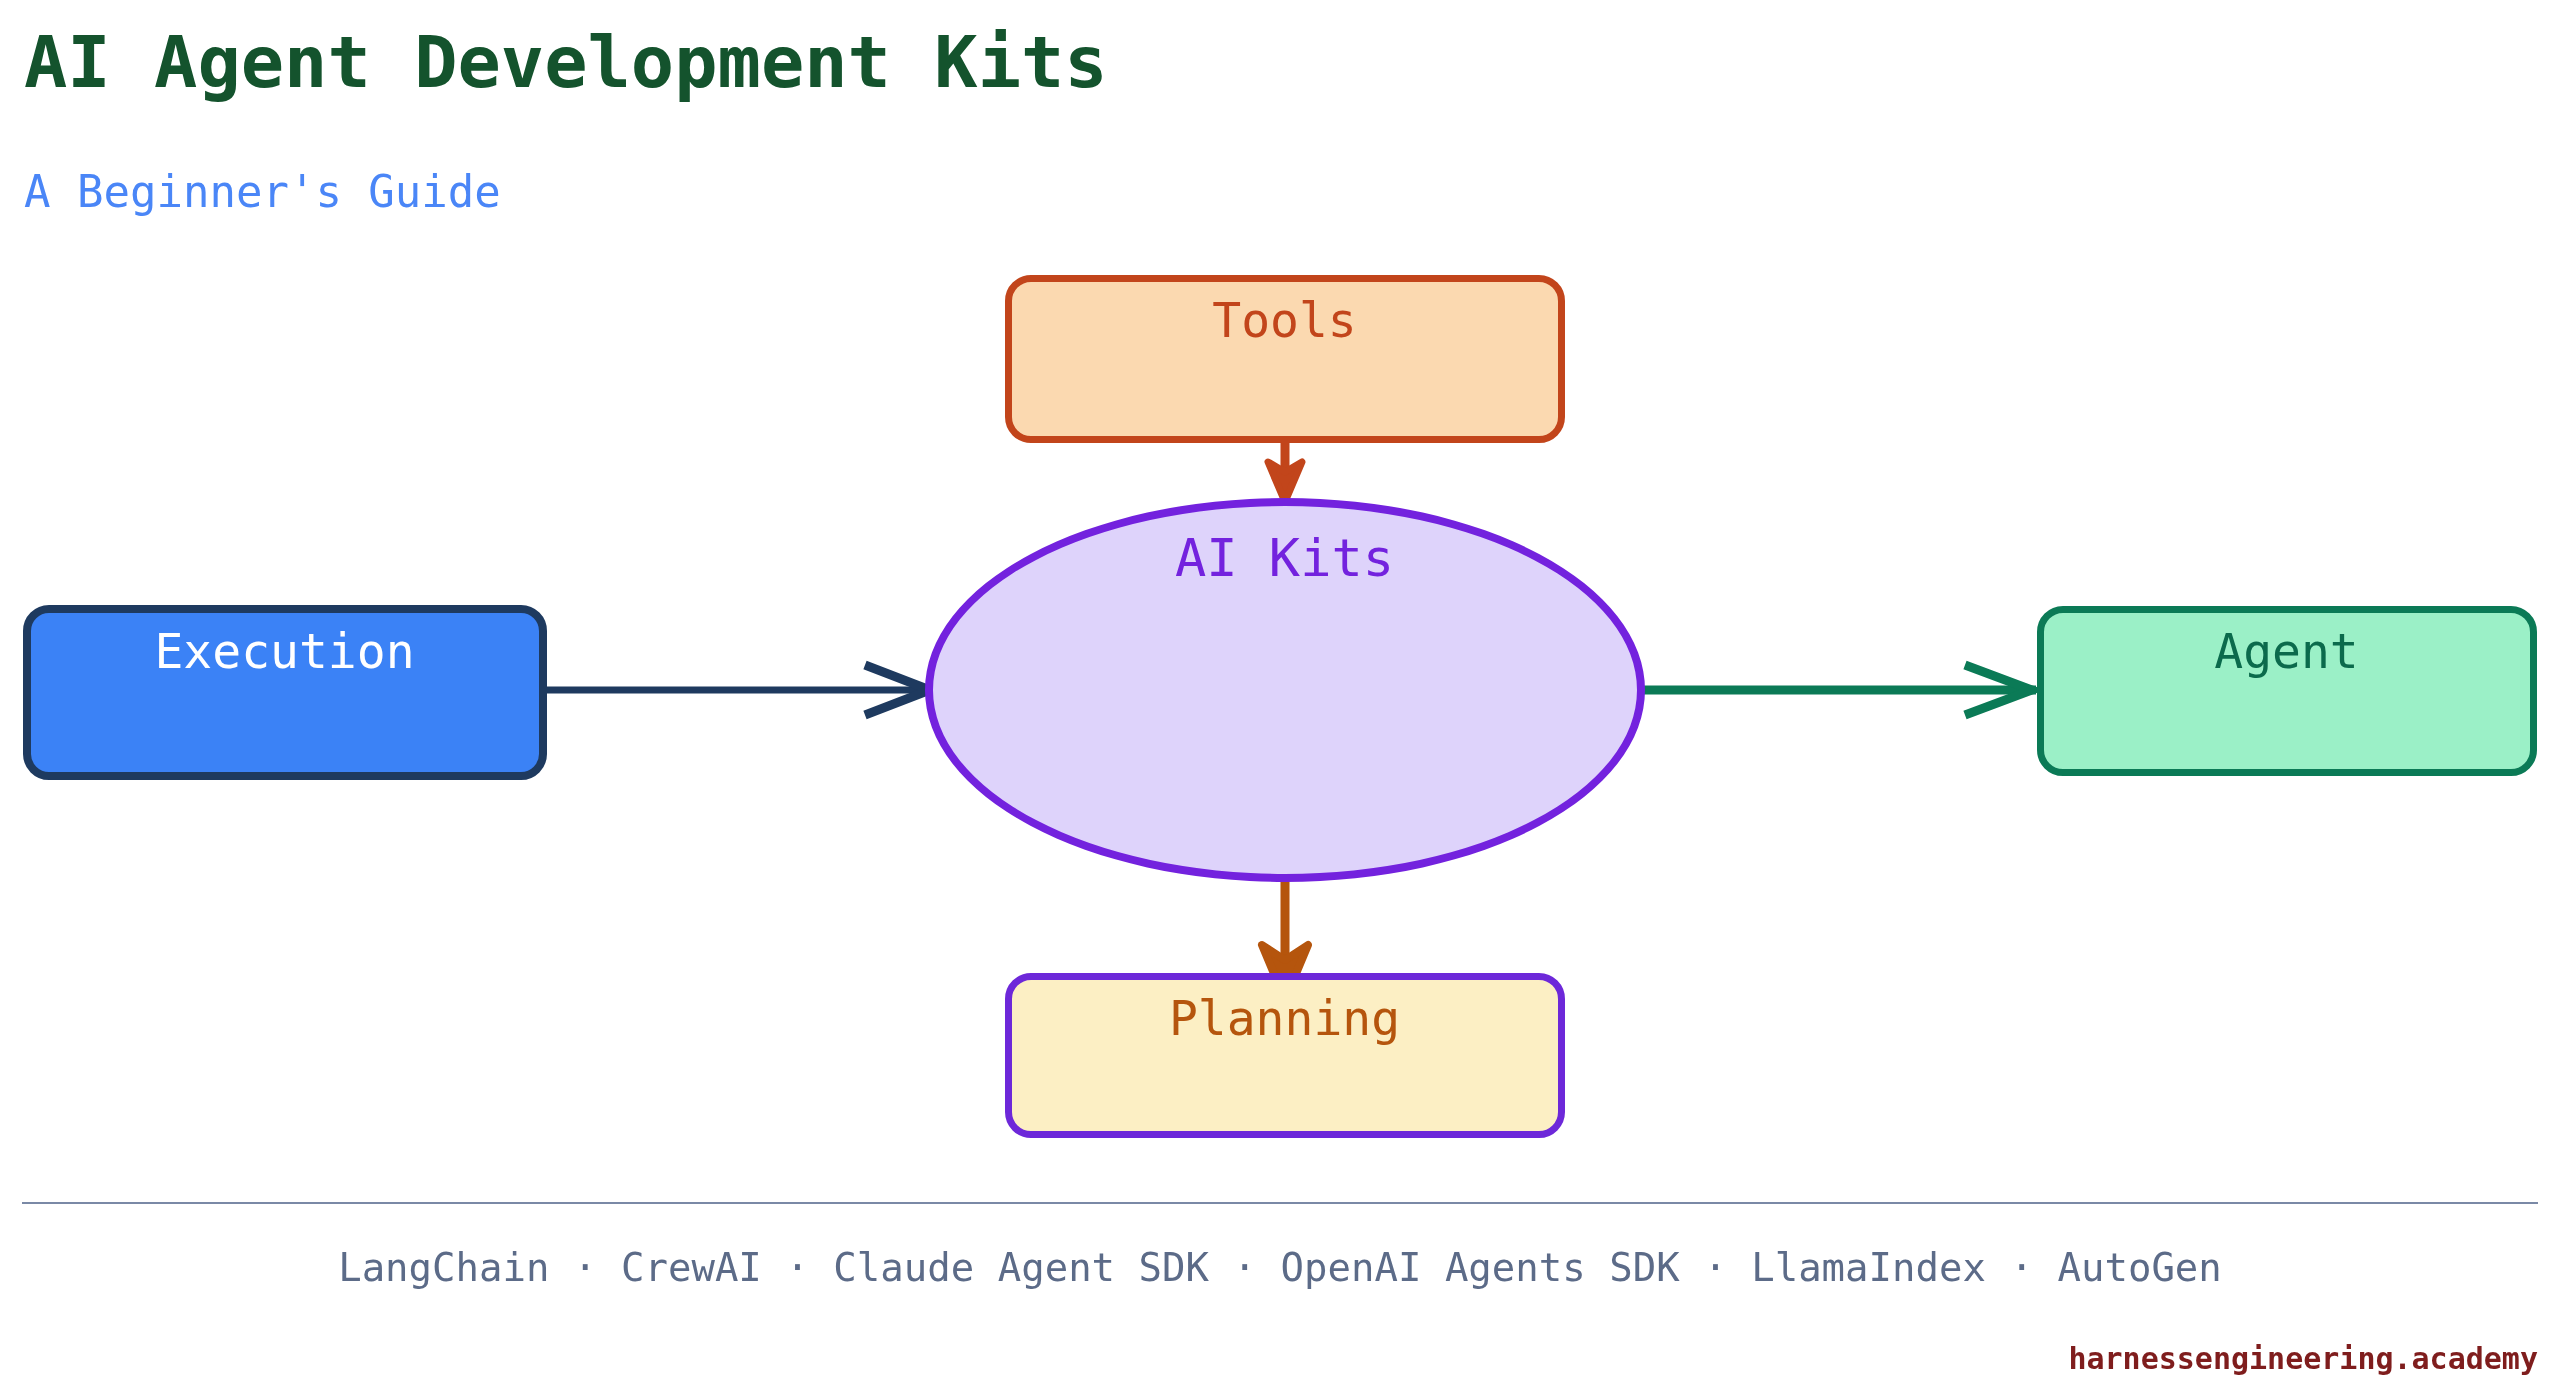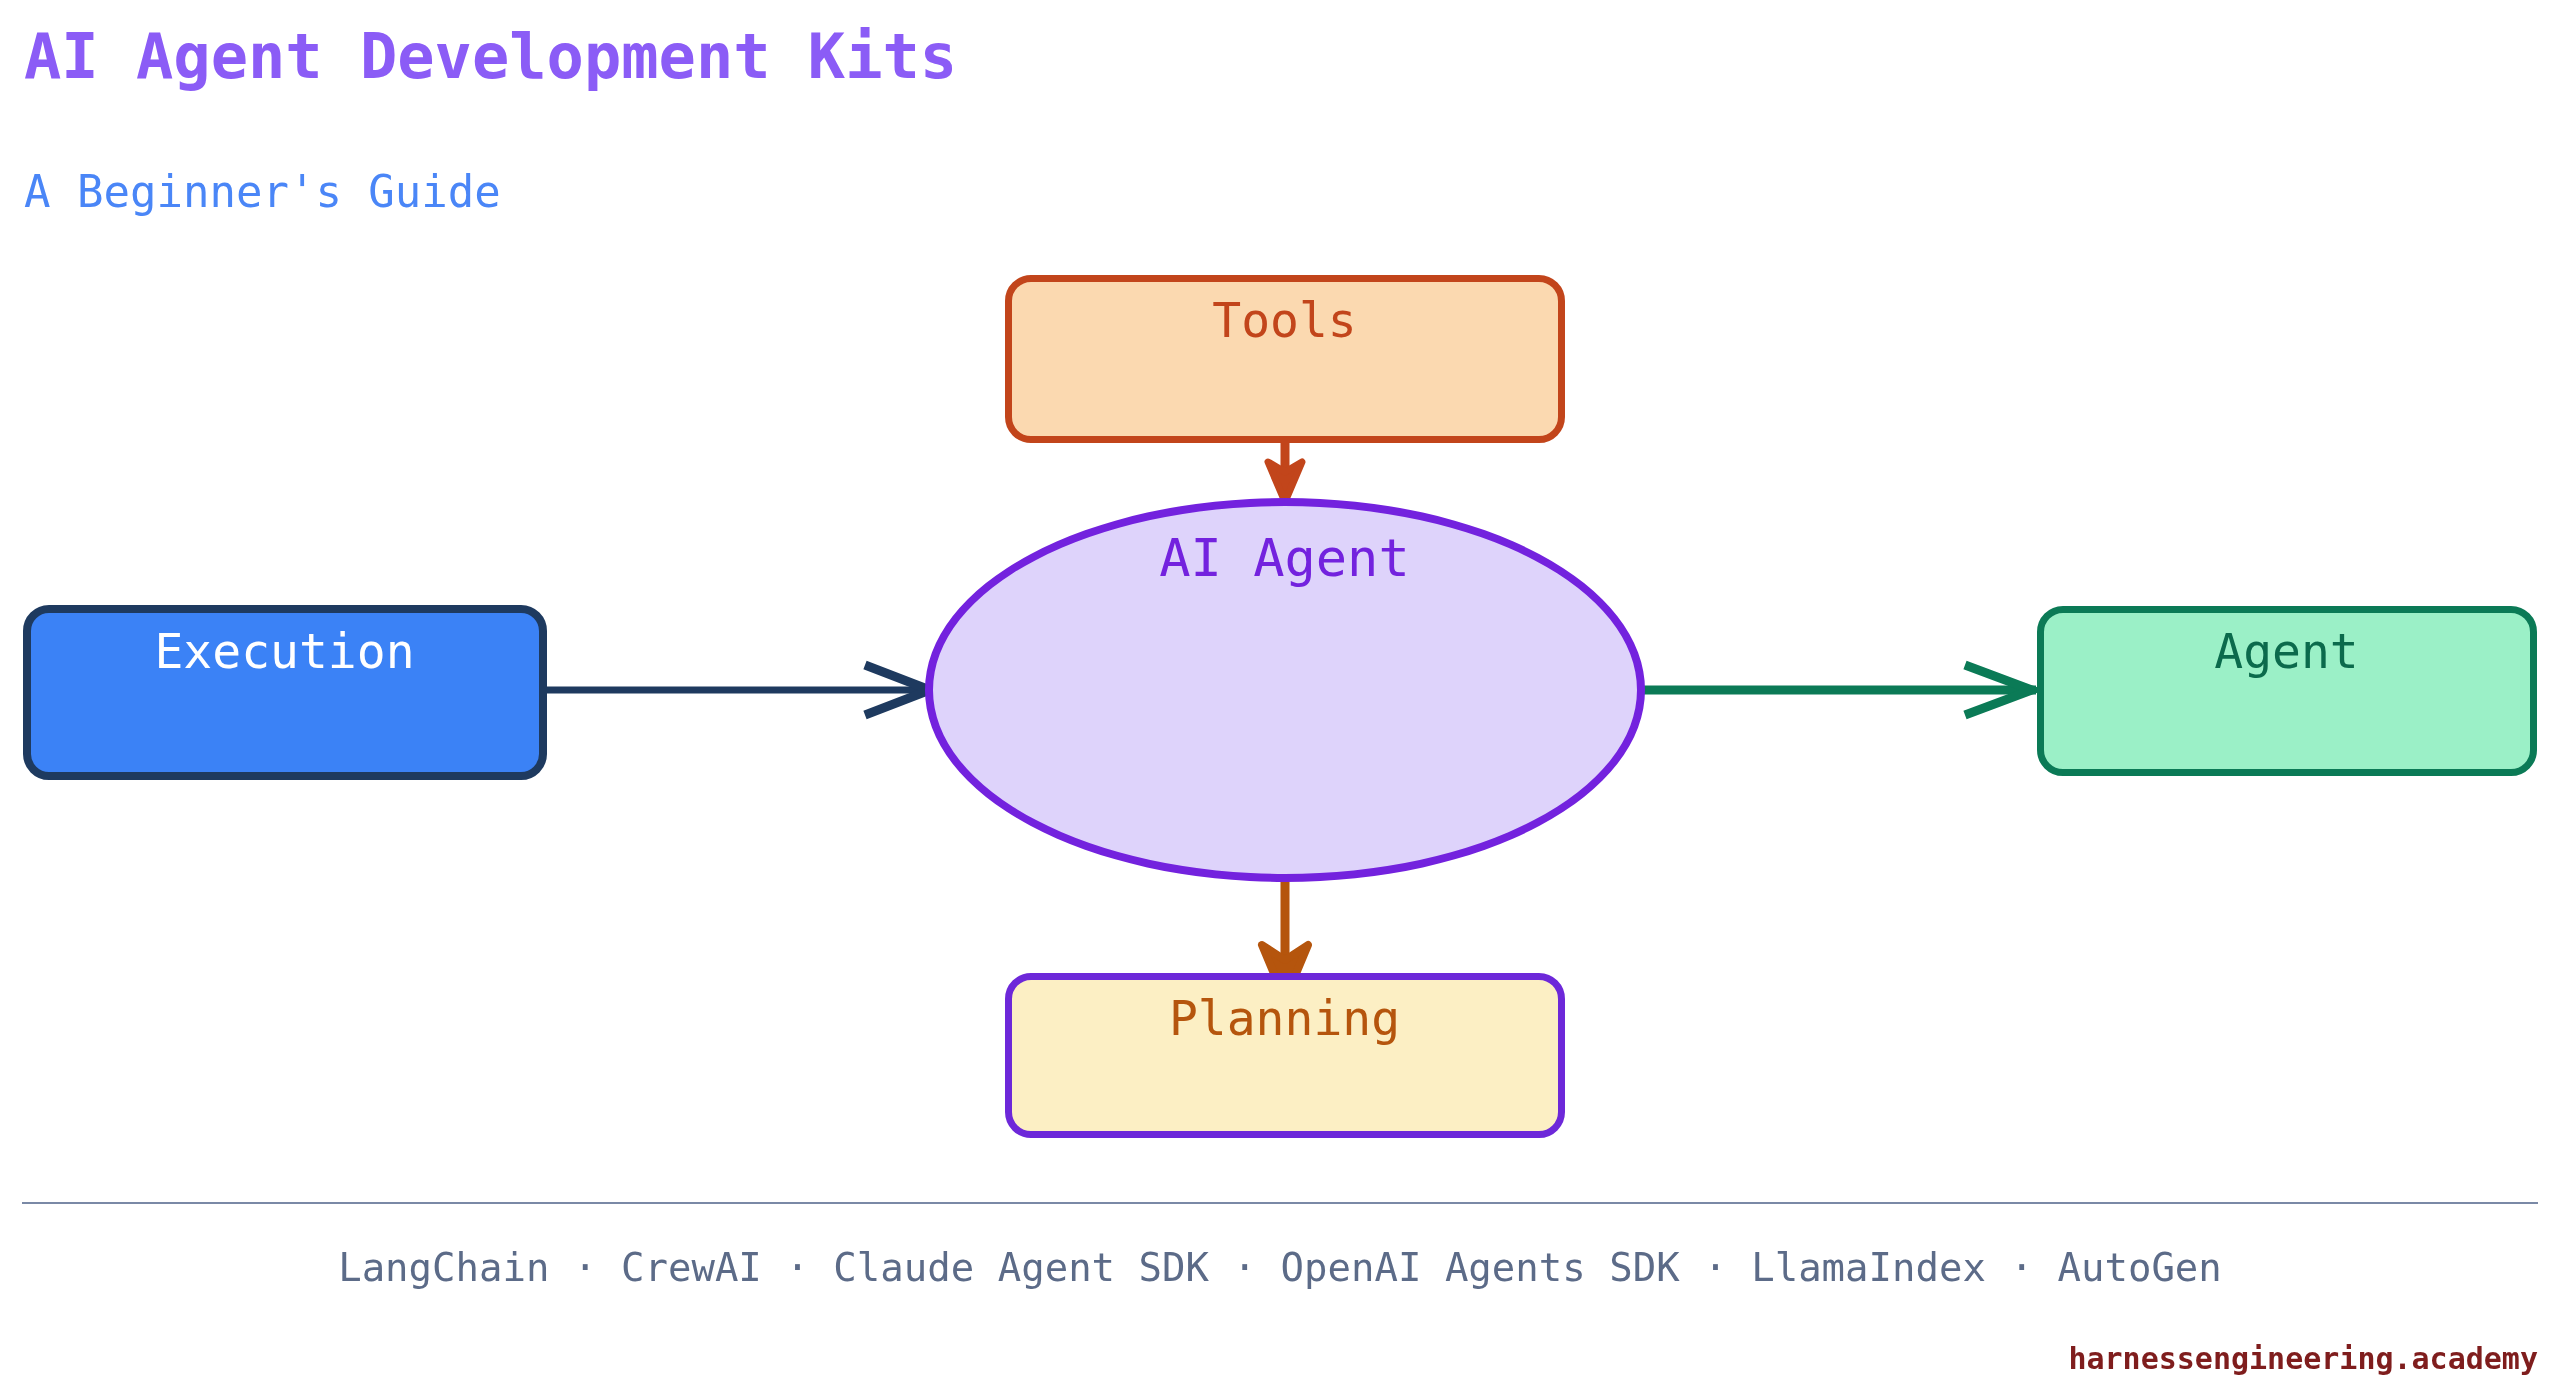--- a/index.html
+++ b/index.html
@@ -13,24 +13,24 @@
     position: relative;
     overflow: hidden;
     font-family: "DejaVu Sans Mono", "Liberation Mono", monospace;
   }
 
   
   #page-title {
     position: absolute;
     left: 24px;
     top: 26px;
-    font-size: 62px;
+    font-size: 72px;
     font-weight: 700;
     letter-spacing: 0px;
-    color: #8b5cf6;
+    color: #14532d;
     white-space: nowrap;
     line-height: 1.0;
   }
   #page-subtitle {
     position: absolute;
     left: 24px;
     top: 170px;
     font-size: 44px;
     font-weight: 400;
     color: #4a86f7;
@@ -202,21 +202,21 @@
     <line x1="1638" y1="690" x2="2036" y2="690" stroke="#0b7a56" stroke-width="9"></line>
     <polyline points="1965,665 2032,690 1965,715" fill="none" stroke="#0b7a56" stroke-width="9" stroke-linecap="butt" stroke-linejoin="miter"></polyline>
   </g>
 </svg>
 
 <div class="node" id="node-tools">
   <span class="node-label">Tools</span>
 </div>
 
 <div class="node" id="node-agent">
-  <span class="node-label">AI Agent</span>
+  <span class="node-label">AI Kits</span>
 </div>
 
 <div class="node" id="node-execution">
   <span class="node-label">Execution</span>
 </div>
 
 <div class="node" id="node-memory">
   <span class="node-label">Agent</span>
 </div>
 

